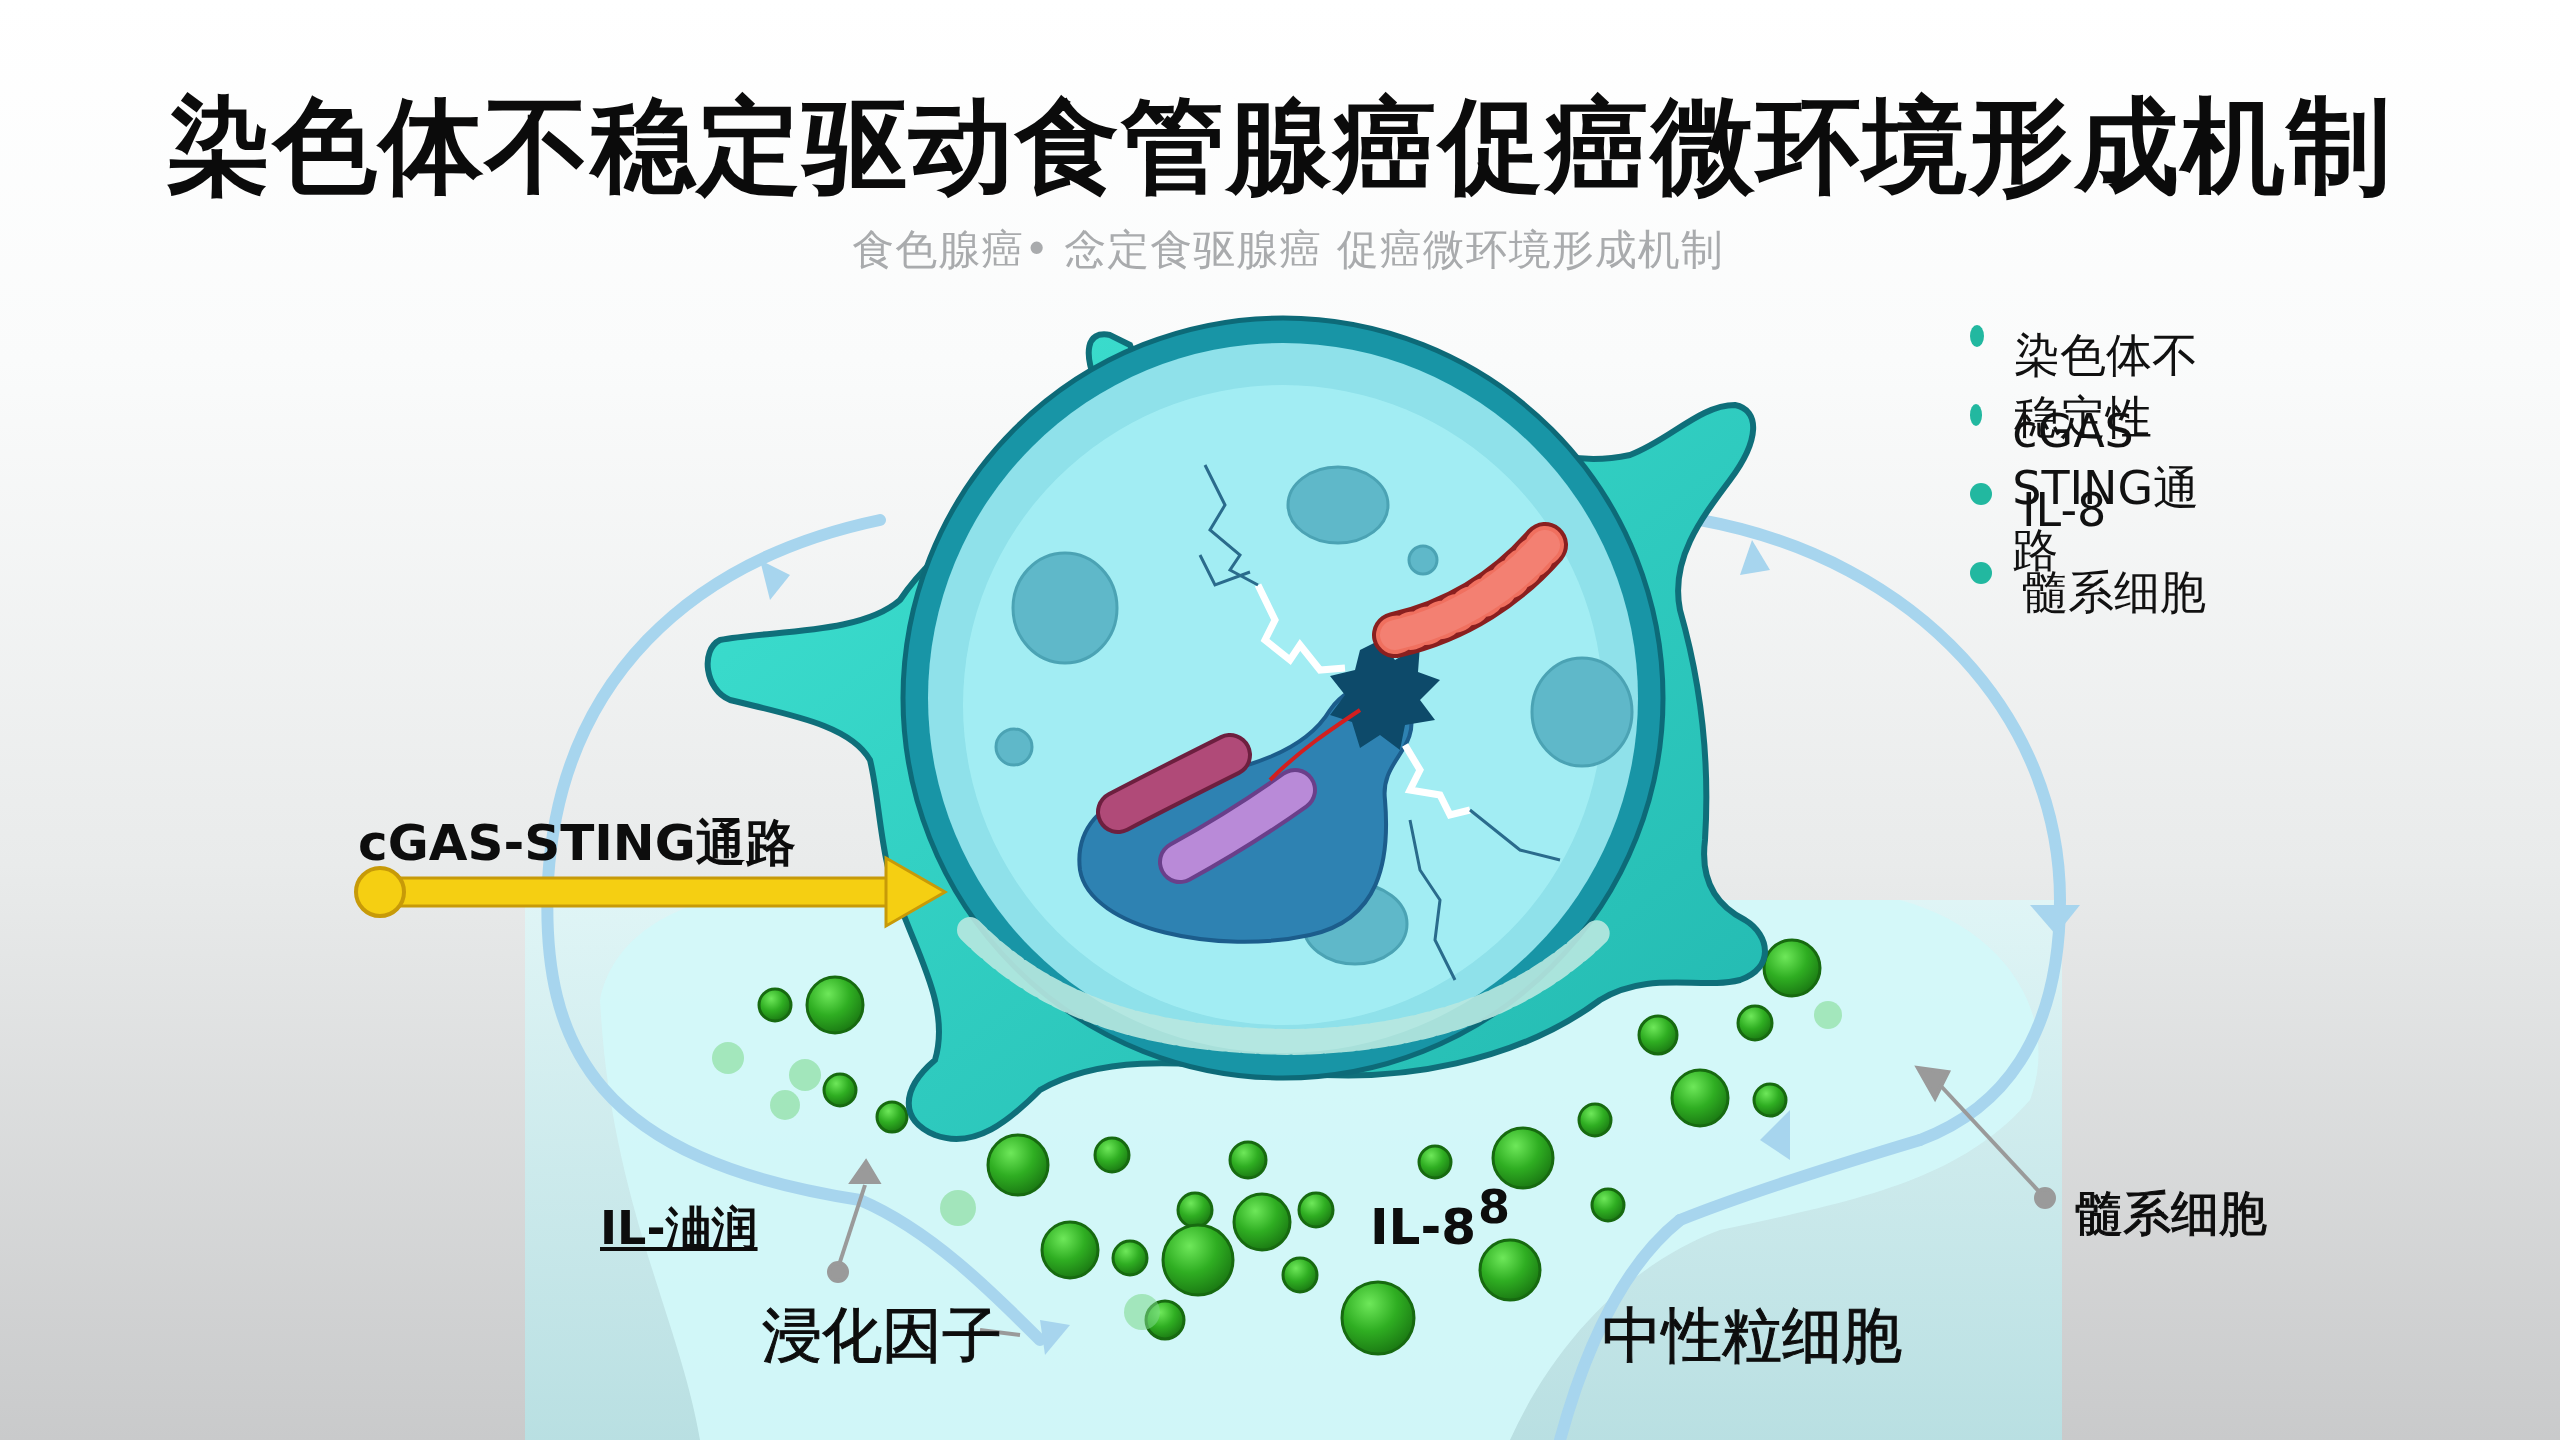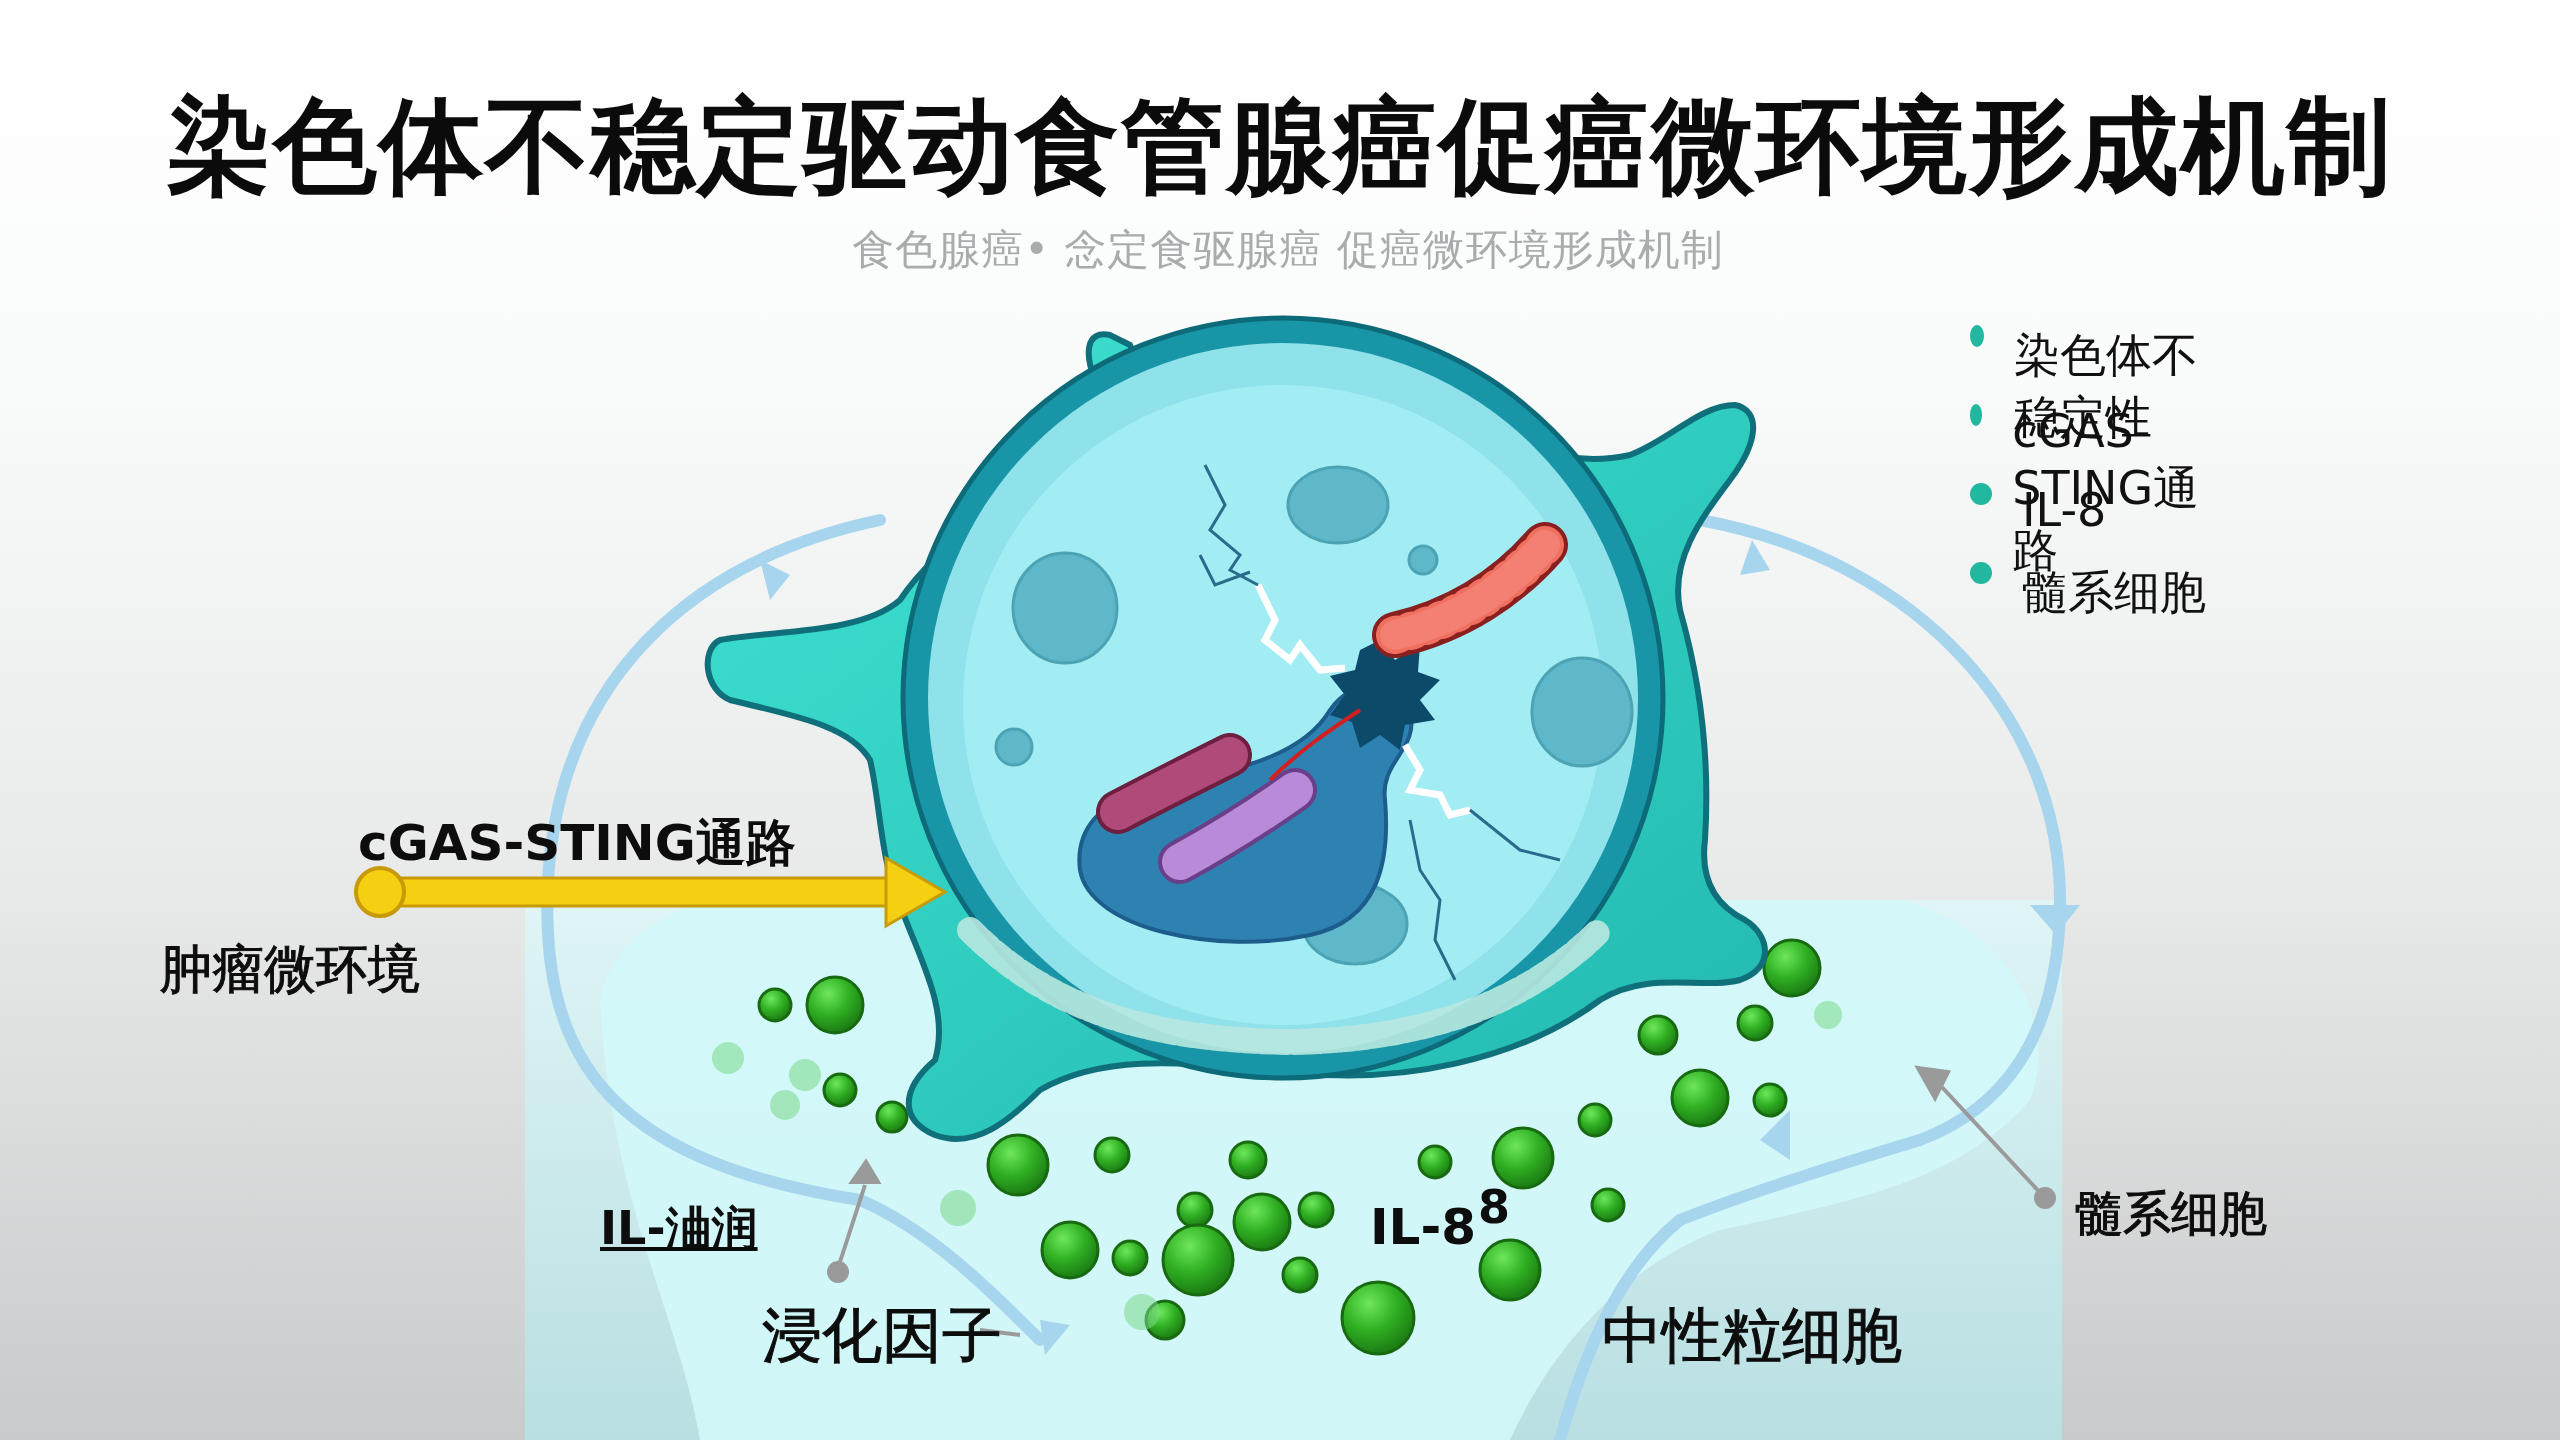--- a/index.html
+++ b/index.html
@@ -204,20 +204,19 @@
       <span class="legend-dot"></span>
       <span class="legend-label">IL-8</span>
     </div>
     <div class="legend-item">
       <span class="legend-dot"></span>
       <span class="legend-label">髓系细胞</span>
     </div>
   </div>
 
   <div class="label lbl-cgas">cGAS-STING通路</div>
-  <div class="label lbl-tme">肿瘤微环境</div>
   <div class="label lbl-il-inf">IL-浀润</div>
   <div class="label lbl-inv">浸化因子</div>
   <div class="label lbl-il8">IL-8</div>
   <div class="label lbl-il8-sup">8</div>
   <div class="label lbl-neut">中性粒细胞</div>
   <div class="label lbl-myeloid">髓系细胞</div>
 </div>
 
 </body></html>

